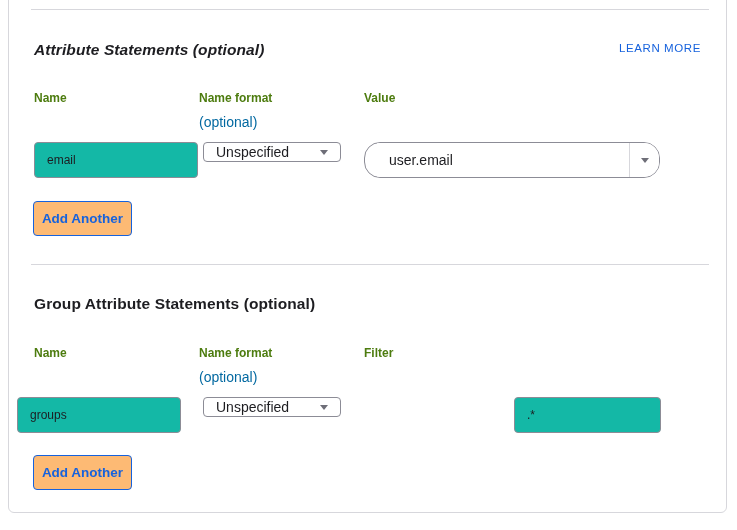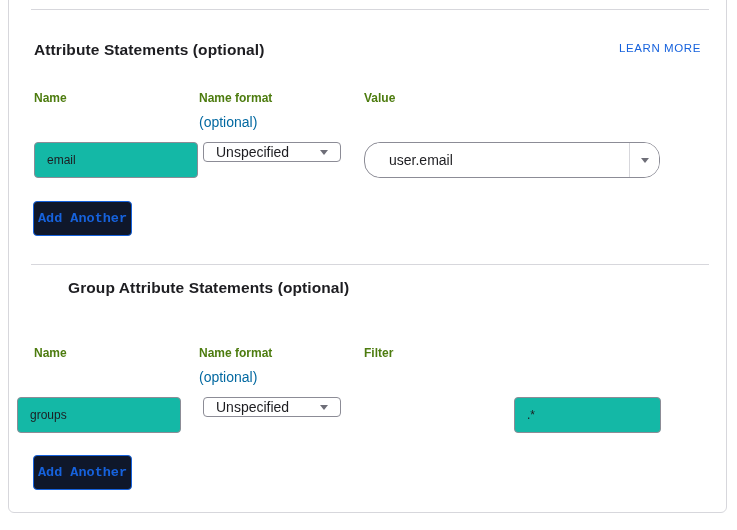--- a/index.html
+++ b/index.html
@@ -115,38 +115,38 @@
     align-items: center;
     justify-content: center;
     cursor: pointer;
     background: #fff;
   }
   .combo-arrow .caret { margin-left: 0; }
   .add-btn {
     position: absolute;
     left: 24px;
     width: 99px; height: 35px;
-    background: #0f172a;
+    background: #fdba74;
     border: 1.5px solid #1662dd;
     border-radius: 4px;
     color: #1662dd;
-    font-family: Liberation Mono, monospace;
+    font-family: Liberation Sans, sans-serif;
     font-size: 13.5px;
     font-weight: bold;
     cursor: pointer;
   }
 </style>
 </head>
 <body>
 
 <div class="card">
 
   <div class="divider" style="top:28px;"></div>
 
-  <div class="section-title" style="top:60px;">Attribute Statements (optional)</div>
+  <div class="section-title" style="top:60px;font-style:italic;">Attribute Statements (optional)</div>
 
   <a class="learn-more" style="top:61px;">LEARN MORE</a>
 
   <div class="col-label" style="left:25px; top:110px;">Name</div>
   <div class="col-label" style="left:190px; top:110px;">Name format</div>
   <div class="col-note" style="left:190px; top:133px;">(optional)</div>
   <div class="col-label" style="left:355px; top:110px;">Value</div>
 
   <input class="text-input" style="left: 25px; top: 161px; width: 164px;" type="text" value="email">
 
@@ -159,21 +159,21 @@
     <input class="combo-input" type="text" value="user.email" style="">
     <div class="combo-arrow">
       <span class="caret"></span>
     </div>
   </div>
 
   <button class="add-btn" style="top:220px;">Add Another</button>
 
   <div class="divider" style="top:283px;"></div>
 
-  <div class="section-title" style="top:298px;margin-left:34px;">Group Attribute Statements (optional)</div>
+  <div class="section-title" style="top:314px;">Group Attribute Statements (optional)</div>
 
   <div class="col-label" style="left:25px; top:365px;">Name</div>
   <div class="col-label" style="left:190px; top:365px;">Name format</div>
   <div class="col-note" style="left:190px; top:388px;">(optional)</div>
   <div class="col-label" style="left:355px; top:365px;">Filter</div>
 
   <input class="text-input" style="left: 8px; top: 416px; width: 164px;" type="text" value="groups">
 
   <div class="select" style="left:194px; top:416px; width:138px;">
     <span>Unspecified</span>

